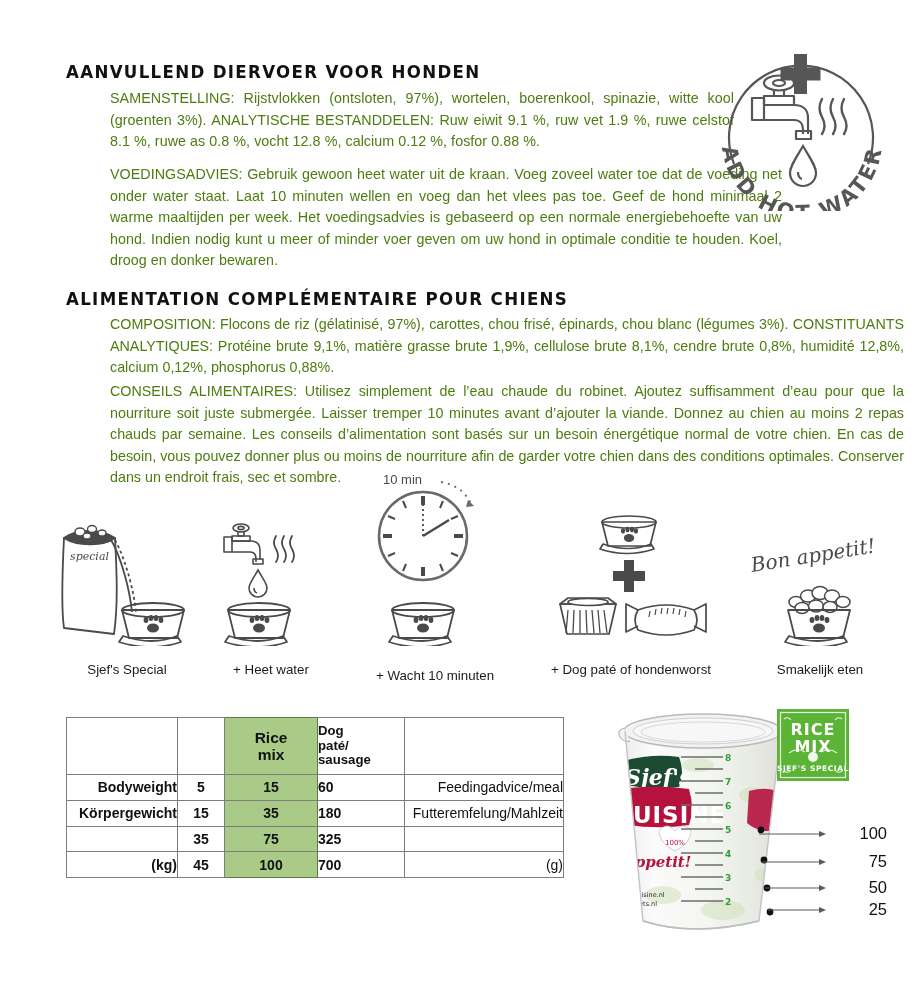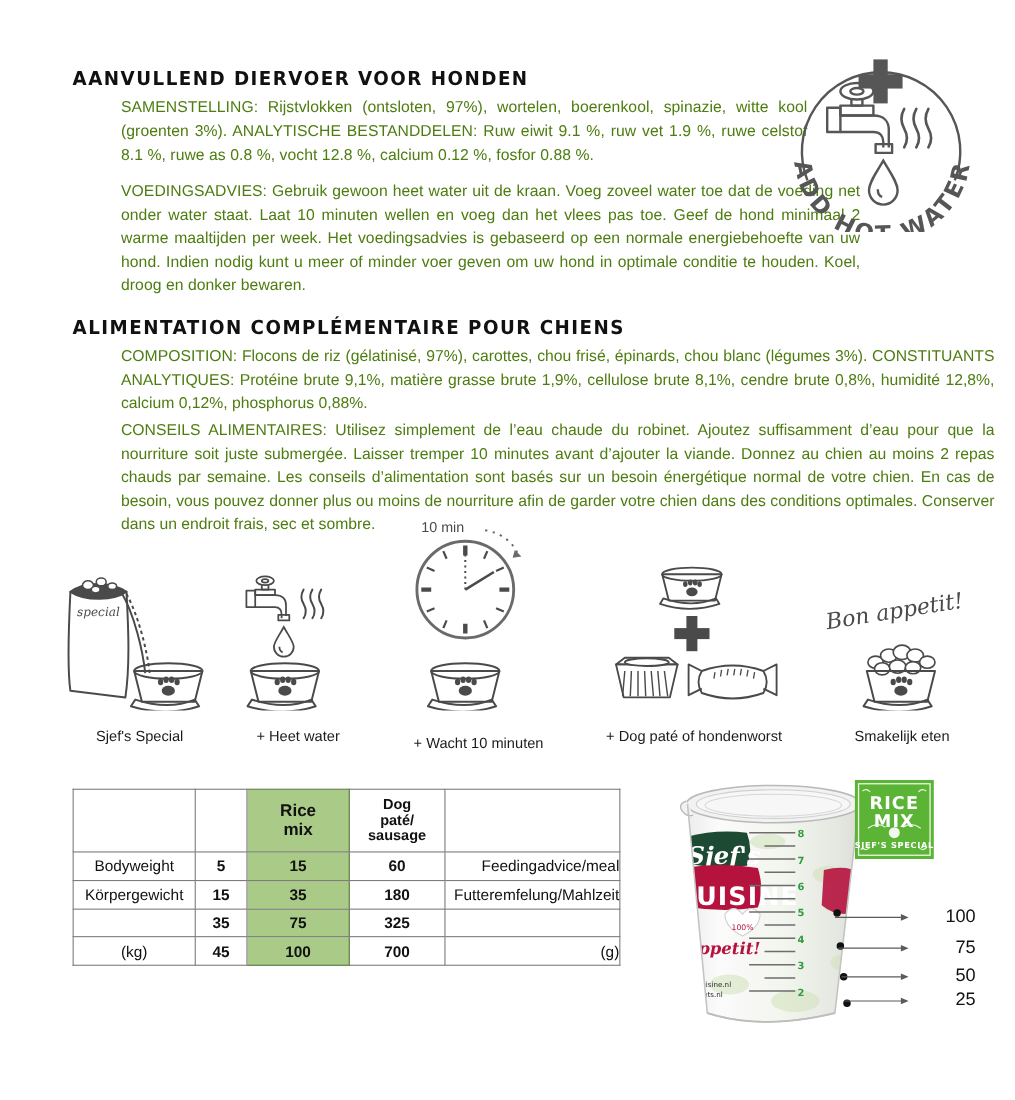--- a/index.html
+++ b/index.html
@@ -36,27 +36,27 @@
     position:absolute;top:176px;left:50%;transform:translateX(-50%);
   }
 
   
   .tbl-wrap{position:absolute;left:66px;top:717px;}
   table.feed{border-collapse:collapse;}
   table.feed td,table.feed th{
     border:1px solid #7d7d7d;padding:0;margin:0;
     font-size:14px;color:#111;
   }
-  .c-lang{width:110px;height:24.8px;text-align:center;padding-right:7px;
-          font-size:13.6px;font-weight:400;white-space:nowrap;}
+  .c-lang{width:110px;height:24.8px;text-align:right;padding-right:7px;
+          font-size:13.6px;font-weight:700;white-space:nowrap;}
   .c-kg{width:46px;text-align:center;font-weight:700;font-size:15.5px;}
   .c-rice{width:92px;text-align:center;font-weight:700;font-size:15.5px;
           background:#aacb87;border-left:1px solid #5d7a45 !important;
           border-right:1px solid #5d7a45 !important;}
-  .c-pate{width:86px;text-align:center;font-weight:700;font-size:15.5px;}
+  .c-pate{width:86px;font-weight:700;font-size:15.5px;}
   .c-note{width:158px;text-align:right;padding-left:8px;font-size:13.4px;white-space:nowrap;}
   .hdr td{height:56px;vertical-align:middle;}
   .hdr .c-rice{font-size:15.5px;font-weight:700;line-height:17px;
                border-top:1px solid #5d7a45 !important;}
   .hdr .c-pate{font-size:13.2px;font-weight:700;line-height:14.5px;}
   tr.r td{height:24.8px;}
   tr.r.last .c-rice{border-bottom:1px solid #5d7a45 !important;}
   .rowline{border-top:1px solid #b9b9b9 !important;}
 
   

